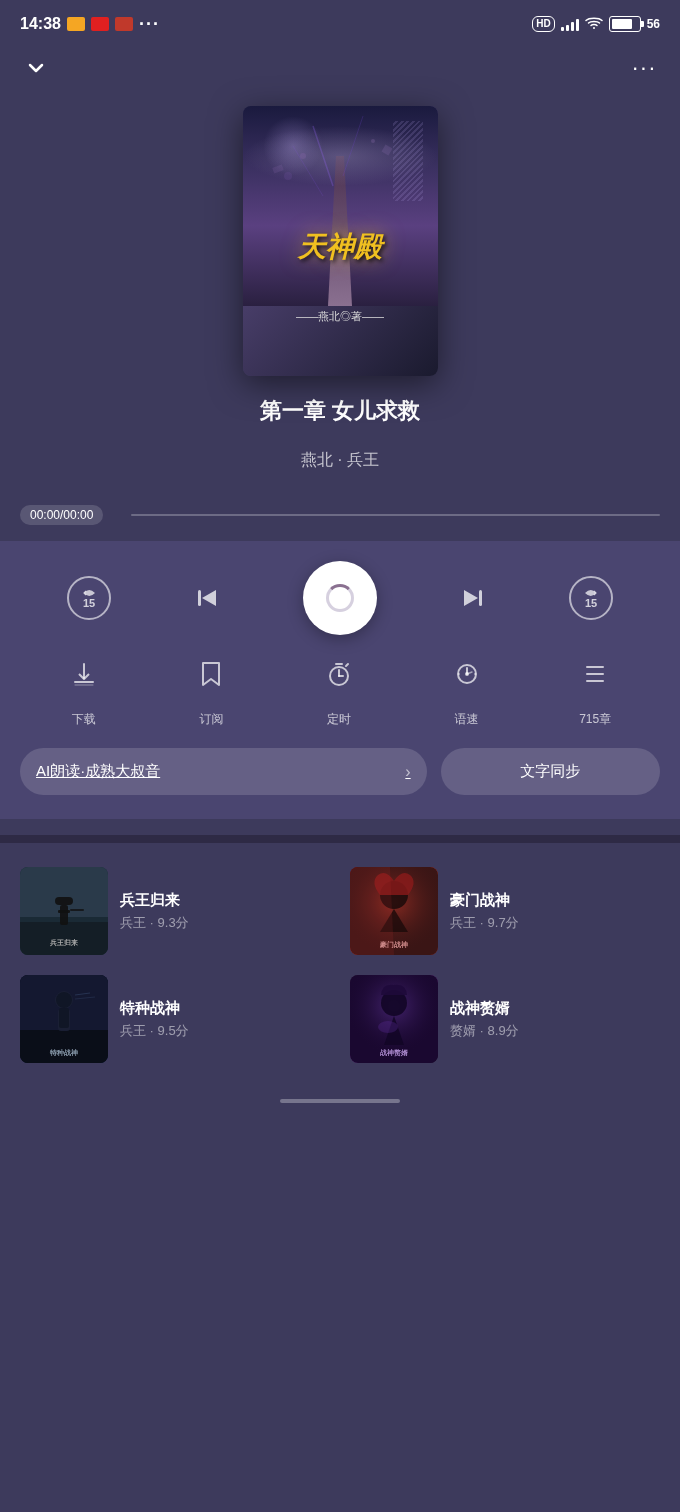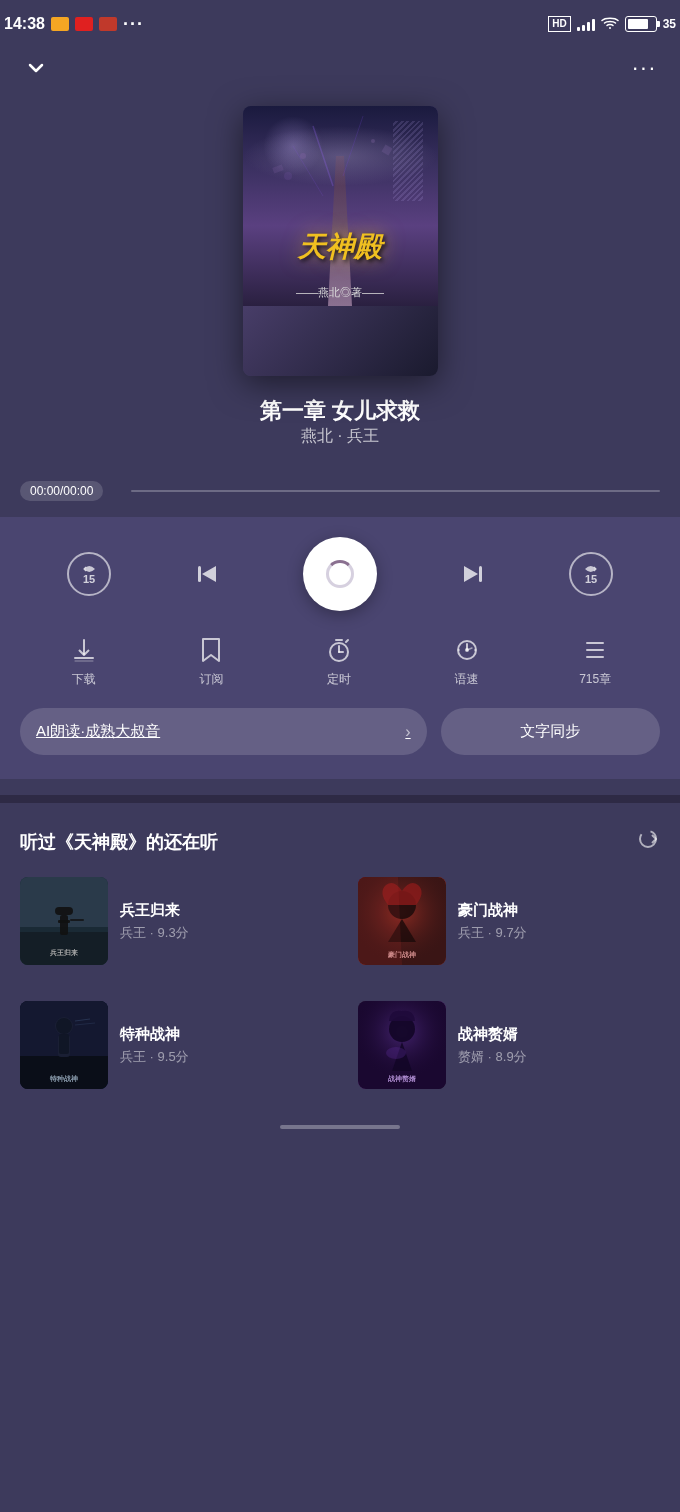--- a/index.html
+++ b/index.html
@@ -11,21 +11,21 @@
       background: #3d3a5c;
       color: #fff;
       overflow-x: hidden;
     }
 
     
     .status-bar {
       display: flex;
       justify-content: space-between;
       align-items: center;
-      padding: 10px 4px 6px;
+      padding: 10px 20px 6px;
       font-size: 15px;
       font-weight: 600;
       color: #fff;
       height: 44px;
     }
     .status-left { display: flex; align-items: center; gap: 6px; }
     .status-time { font-size: 16px; font-weight: 700; }
     .notif-icon {
       width: 18px; height: 14px;
       background: #f5a623;
@@ -42,21 +42,21 @@
       width: 18px; height: 14px;
       background: #c0392b;
       border-radius: 2px;
       display: inline-block;
     }
     .dots-status { font-size: 18px; letter-spacing: 1px; color: #fff; }
     .status-right { display: flex; align-items: center; gap: 6px; font-size: 13px; }
     .hd-badge {
       font-size: 10px; font-weight: 700;
       border: 1px solid #fff;
-      border-radius: 0;
+      border-radius: 6px;
       padding: 0 3px;
       line-height: 14px;
     }
     .signal-bars { display: flex; align-items: flex-end; gap: 2px; height: 14px; }
     .signal-bar {
       width: 3px;
       background: #fff;
       border-radius: 1px;
     }
     .wifi-icon {
@@ -159,36 +159,36 @@
       transform: translateX(-50%);
       font-size: 28px;
       font-weight: 900;
       color: #f0c020;
       text-shadow: 2px 2px 4px rgba(0,0,0,0.8), 0 0 20px rgba(240,192,32,0.6);
       white-space: nowrap;
       font-style: italic;
     }
     .cover-author-art {
       position: absolute;
-      bottom: 40px;
+      bottom: 16px;
       left: 50%;
       transform: translateX(-50%);
       font-size: 11px;
       color: #ddd;
       white-space: nowrap;
     }
     .book-title {
       margin-top: 20px;
       font-size: 22px;
       font-weight: 700;
       color: #fff;
       text-align: center;
     }
     .book-subtitle {
-      margin-top: 0;
+      margin-top: 24px;
       font-size: 16px;
       color: rgba(255,255,255,0.7);
       text-align: right;
     }
 
     
     .progress-section {
       padding: 14px 20px 0;
       display: flex;
       align-items: center;
@@ -275,21 +275,21 @@
     .action-row {
       display: flex;
       align-items: center;
       justify-content: space-around;
       padding: 20px 20px 0;
     }
     .action-btn {
       display: flex;
       flex-direction: column;
       align-items: center;
-      gap: 6px;
+      gap: 22px;
       cursor: pointer;
       color: rgba(255,255,255,0.8);
     }
     .action-icon {
       width: 30px; height: 30px;
       display: flex; align-items: center; justify-content: center;
       font-size: 22px;
       color: rgba(255,255,255,0.7);
     }
     .action-label {
@@ -354,21 +354,21 @@
       color: #fff;
     }
     .rec-refresh {
       font-size: 22px;
       color: rgba(255,255,255,0.6);
       cursor: pointer;
     }
     .rec-grid {
       display: grid;
       grid-template-columns: 1fr 1fr;
-      gap: 36px;
+      gap: 20px;
     }
     .rec-item {
       display: flex;
       align-items: center;
       gap: 12px;
       cursor: pointer;
     }
     .rec-cover {
       width: 88px;
       height: 88px;
@@ -460,21 +460,21 @@
         <path d="M9 11 C9 11 9 11 9 11" stroke="white" stroke-width="2" stroke-linecap="round"></path>
         <path d="M6 8.5 C7.2 7.3 10.8 7.3 12 8.5" stroke="white" stroke-width="1.5" stroke-linecap="round" fill="none"></path>
         <path d="M3.5 6 C5.5 4 12.5 4 14.5 6" stroke="white" stroke-width="1.5" stroke-linecap="round" fill="none"></path>
         <path d="M1 3.5 C4 0.5 14 0.5 17 3.5" stroke="white" stroke-width="1.5" stroke-linecap="round" fill="none"></path>
       </svg>
     </div>
     <div class="battery">
       <div class="battery-fill" style="width:20px"></div>
       <div class="battery-tip"></div>
     </div>
-    <span style="font-size:12px;font-weight:600;">35</span>
+    <span style="font-size:12px;font-weight:600;">56</span>
   </div>
 </div>
 
 <div class="top-nav">
   <div class="nav-chevron">
     <svg width="22" height="22" viewBox="0 0 22 22" fill="none">
       <polyline points="5,8 11,14 17,8" stroke="white" stroke-width="2.5" stroke-linecap="round" stroke-linejoin="round" fill="none"></polyline>
     </svg>
   </div>
   <div class="nav-more">···</div>
@@ -634,29 +634,20 @@
     </div>
     <div class="sync-btn">
       <span>文字同步</span>
     </div>
   </div>
 </div>
 
 <div class="section-divider"></div>
 
 <div class="rec-section">
-  <div class="rec-header">
-    <div class="rec-title">听过《天神殿》的还在听</div>
-    <div class="rec-refresh">
-      <svg width="24" height="24" viewBox="0 0 24 24" fill="none">
-        <path d="M20 12A8 8 0 1 1 4 12 A8 8 0 0 1 20 12" stroke="rgba(255,255,255,0.6)" stroke-width="2" fill="none" stroke-dasharray="30 10"></path>
-        <polyline points="16,8 20,12 16,16" stroke="rgba(255,255,255,0.6)" stroke-width="2" stroke-linejoin="round" fill="none"></polyline>
-      </svg>
-    </div>
-  </div>
 
   <div class="rec-grid">
 
     <div class="rec-item">
       <div class="rec-cover rec-cover-1">
 
         <svg style="position:absolute;inset:0;width:100%;height:100%" viewBox="0 0 88 88" preserveAspectRatio="xMidYMid slice">
           <rect width="88" height="88" fill="#1a2a35"></rect>
 
           <rect width="88" height="50" fill="#2a3a4a"></rect>

